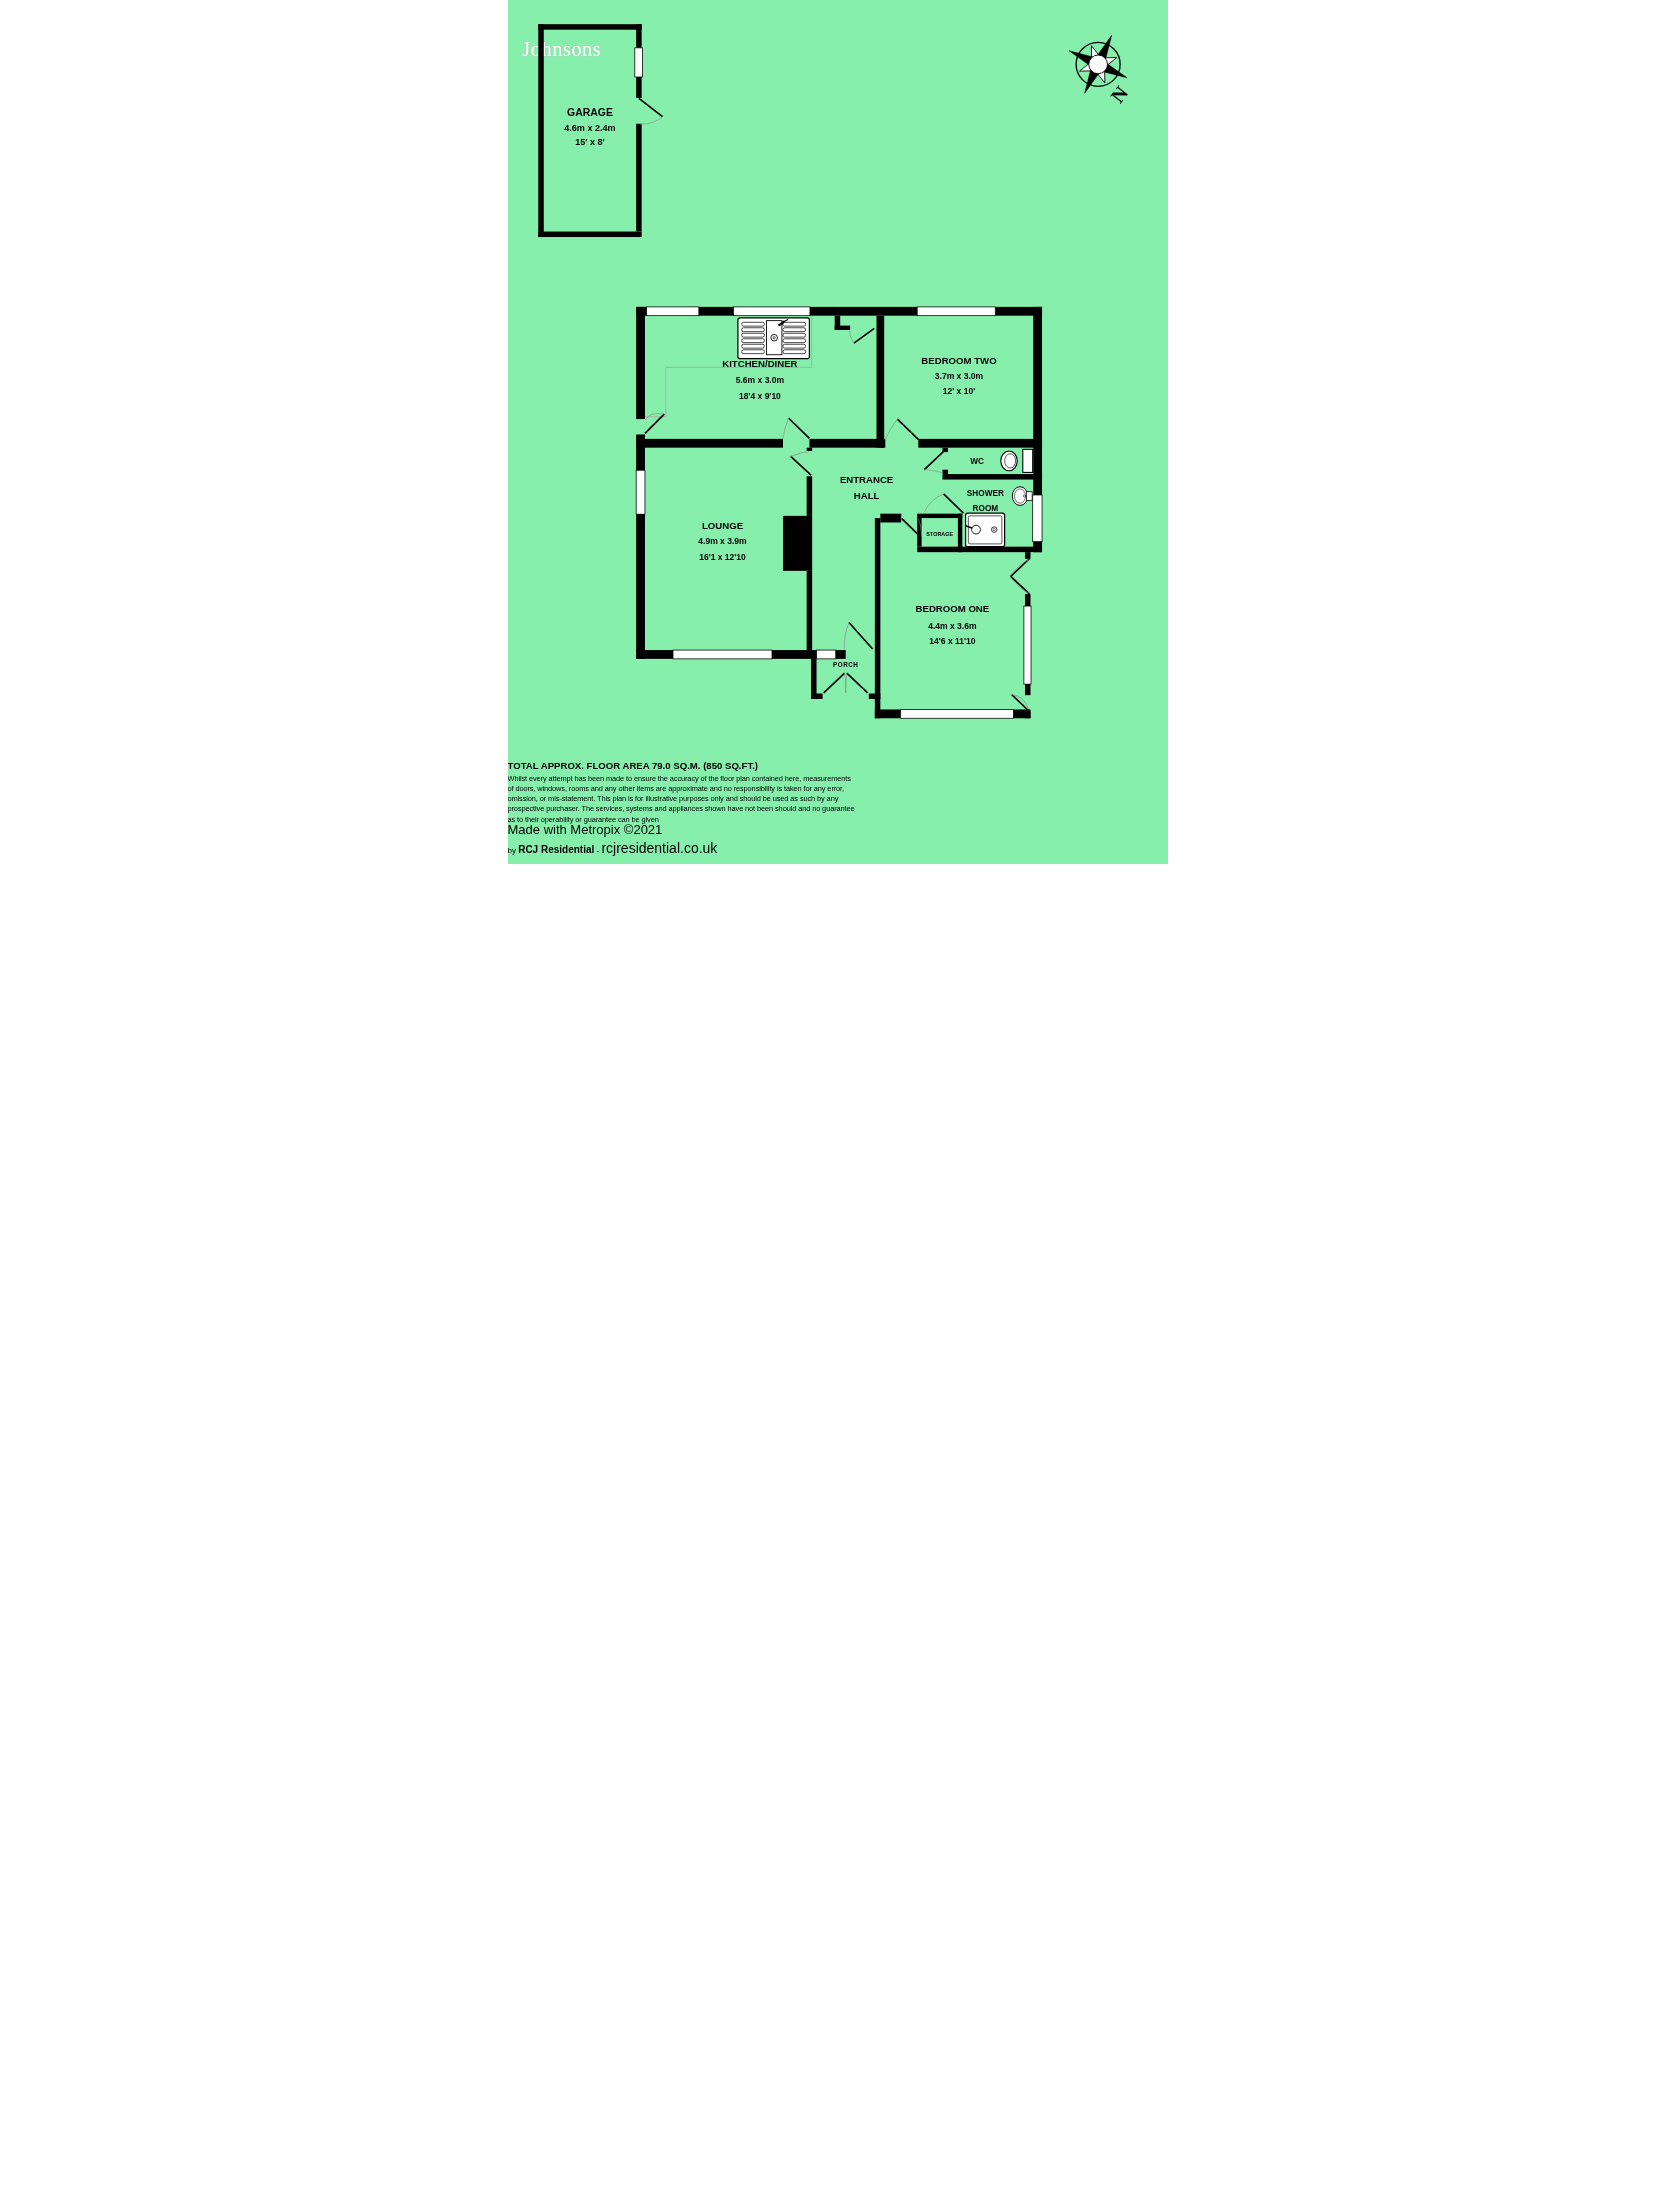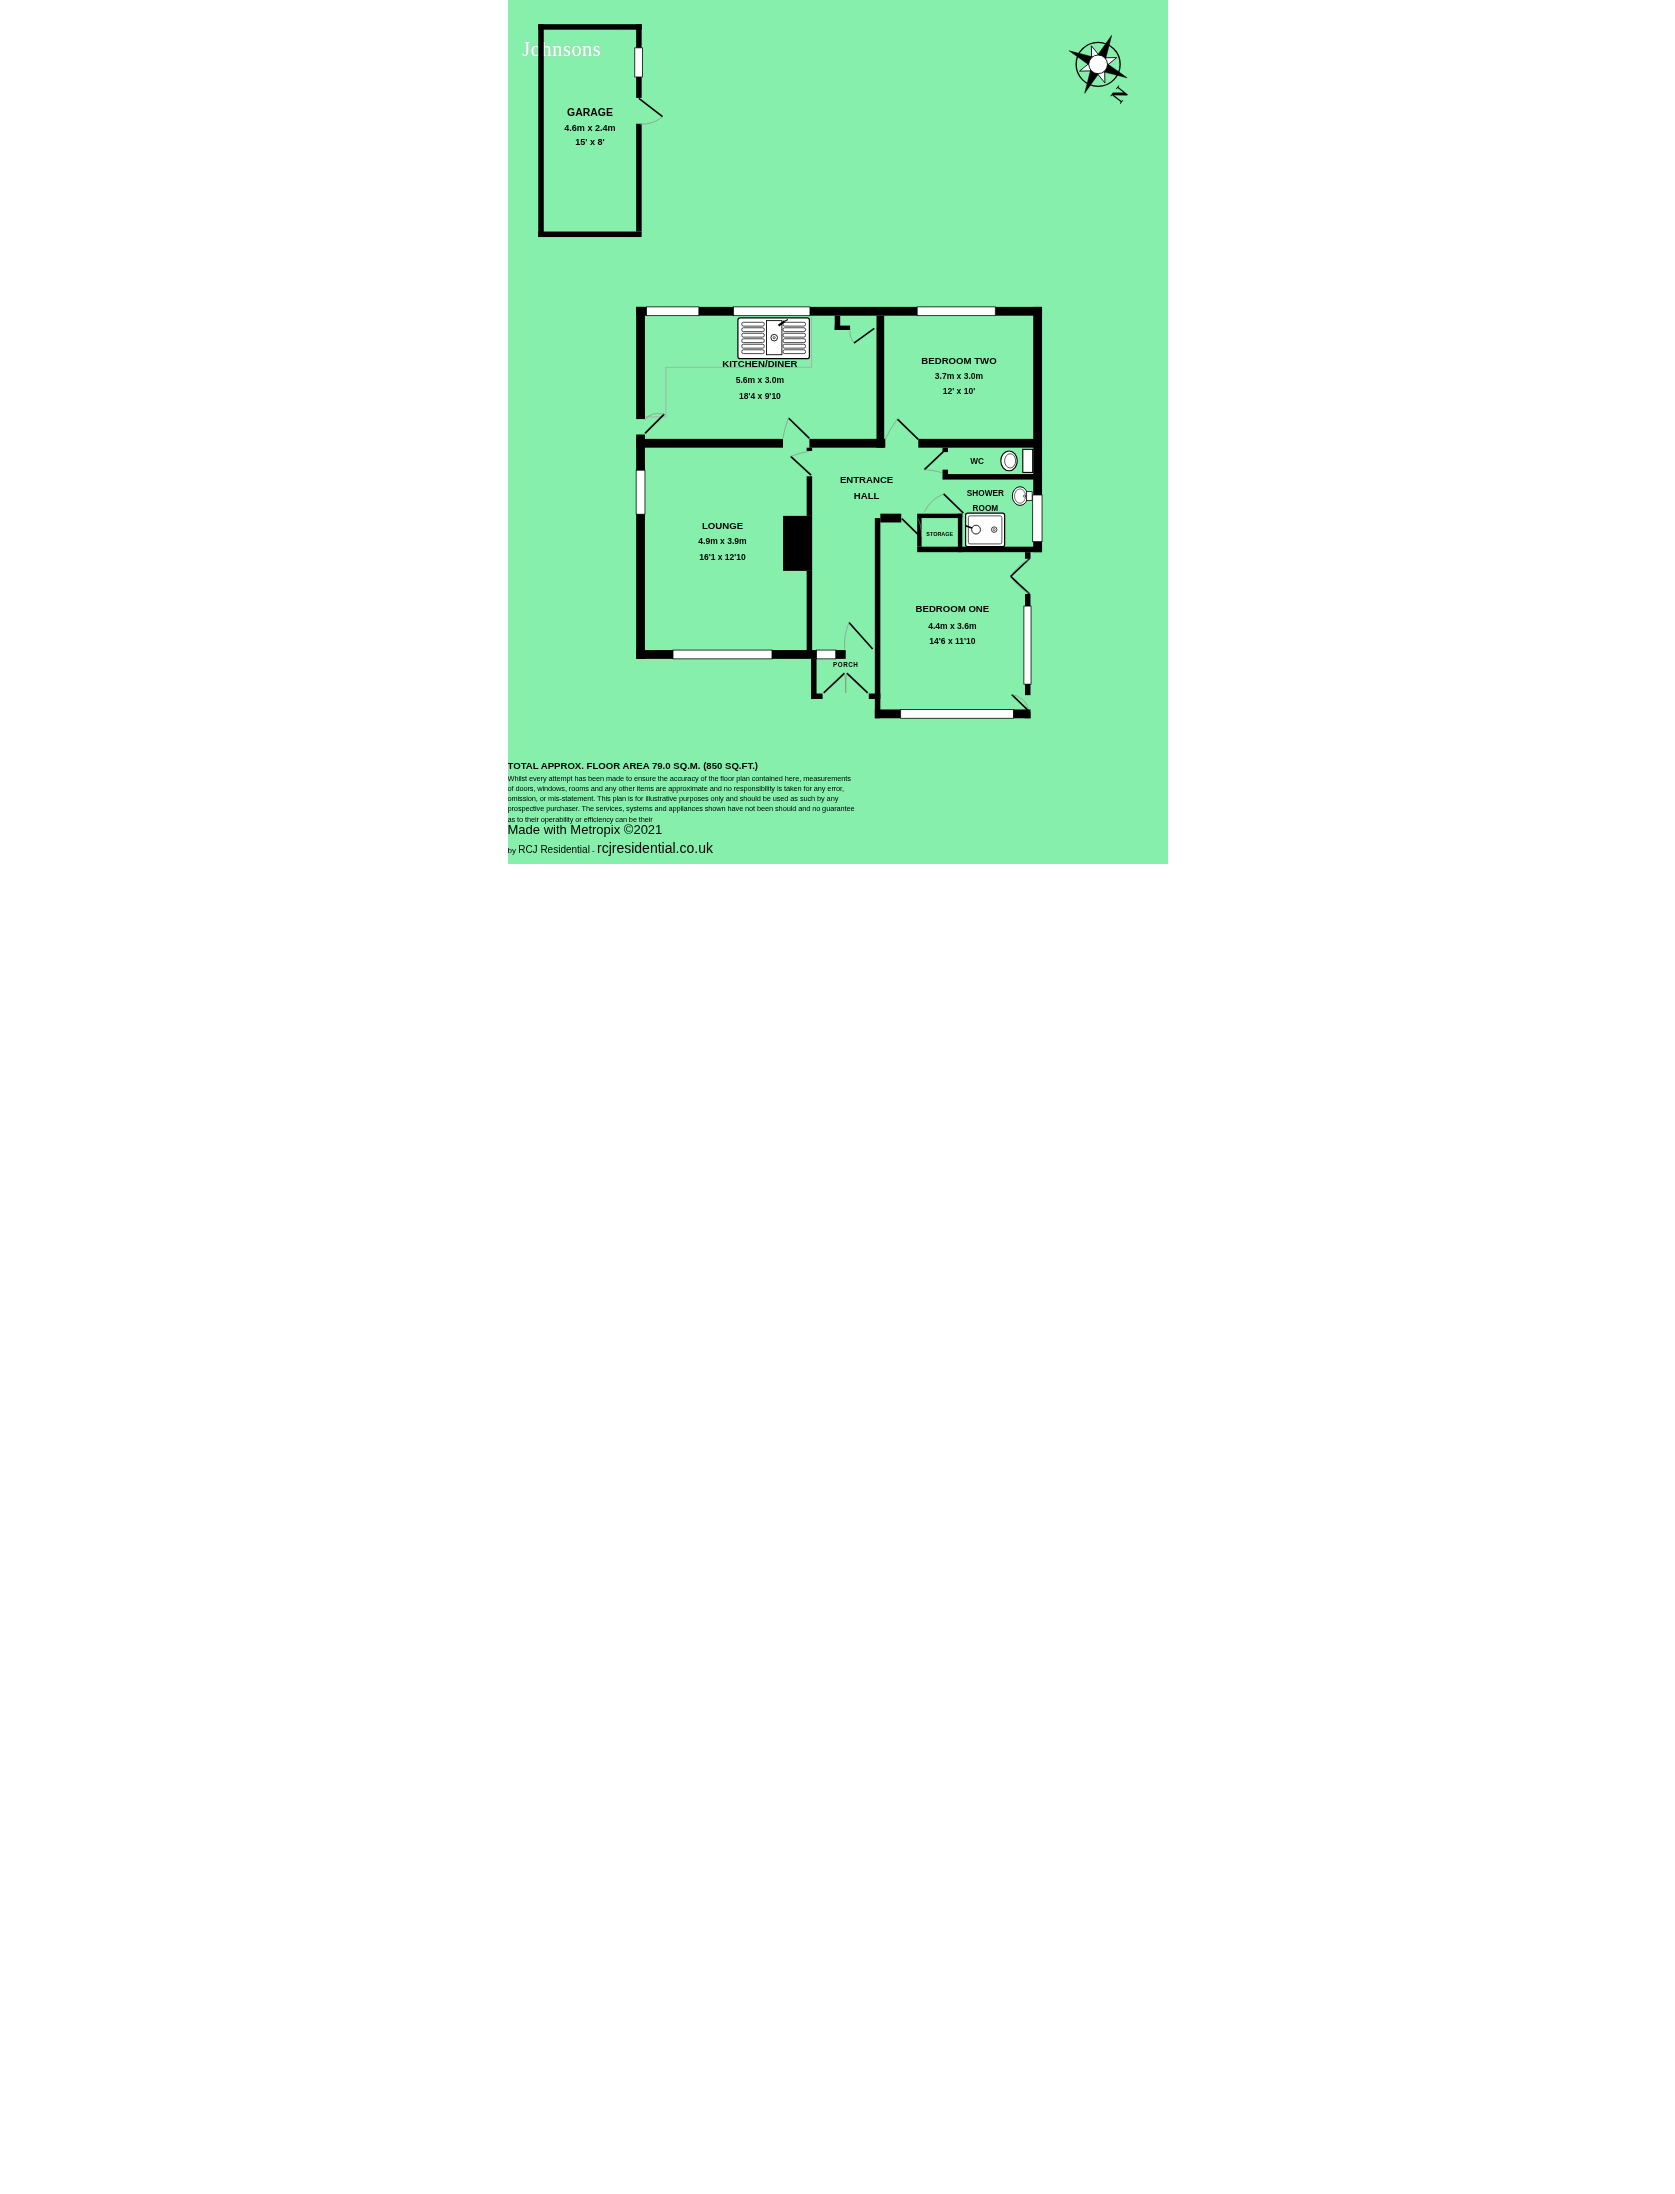--- a/index.html
+++ b/index.html
@@ -20,21 +20,21 @@
   .swing{stroke:#8a8a8a;stroke-width:1.2;fill:none;}
   .counter{fill:none;stroke:#a8a8a8;stroke-width:1.6;}
   .watermark{font-family:"Liberation Serif", serif;font-size:37px;fill:#fff;stroke:#c2c2c2;stroke-width:1;letter-spacing:1px;paint-order:stroke;}
   .north{font-family:"Liberation Serif", serif;font-size:36px;font-weight:bold;}
   
   #footer{position:absolute;left:0;top:760px;width:100%;text-align:left;color:#000;}
   #footer .title{font-weight:bold;font-size:9.6px;margin-bottom:2.7px;}
   #footer .disc{font-size:7.4px;line-height:10.2px;letter-spacing:-0.1px;}
   #footer .credit{font-size:13px;line-height:10.2px;}
   #footer .byline{margin-top:5px;font-size:8px;}
-  #footer .byline .brand{font-weight:normal;font-size:10px;}
+  #footer .byline .brand{font-weight:bold;font-size:10px;}
   #footer .byline .site{font-weight:normal;font-size:14px;}
 </style>
 </head>
 <body>
 
 <div id="page">
 <svg id="plan-svg" width="660" height="864" viewBox="0 0 1200 1571" xmlns="http://www.w3.org/2000/svg">
 
   <text class="watermark" x="26" y="102">Johnsons</text>
 
@@ -248,18 +248,18 @@
     <text class="room-dim" x="808" y="1171" text-anchor="middle">14'6 x 11'10</text>
   </g>
 </svg>
 
   <div id="footer">
     <div class="title">TOTAL APPROX. FLOOR AREA 79.0 SQ.M. (850 SQ.FT.)</div>
     <div class="disc">Whilst every attempt has been made to ensure the accuracy of the floor plan contained here, measurements</div>
     <div class="disc">of doors, windows, rooms and any other items are approximate and no responsibility is taken for any error,</div>
     <div class="disc">omission, or mis-statement. This plan is for illustrative purposes only and should be used as such by any</div>
     <div class="disc">prospective purchaser. The services, systems and appliances shown have not been should and no guarantee</div>
-    <div class="disc">as to their operability or efficiency can be their</div>
+    <div class="disc">as to their operability or guarantee can be given</div>
     <div class="credit">Made with Metropix ©2021</div>
     <div class="byline"><span>by </span><span class="brand">RCJ Residential</span><span> - </span><span class="site">rcjresidential.co.uk</span></div>
   </div>
 </div>
 
 
 </body></html>

